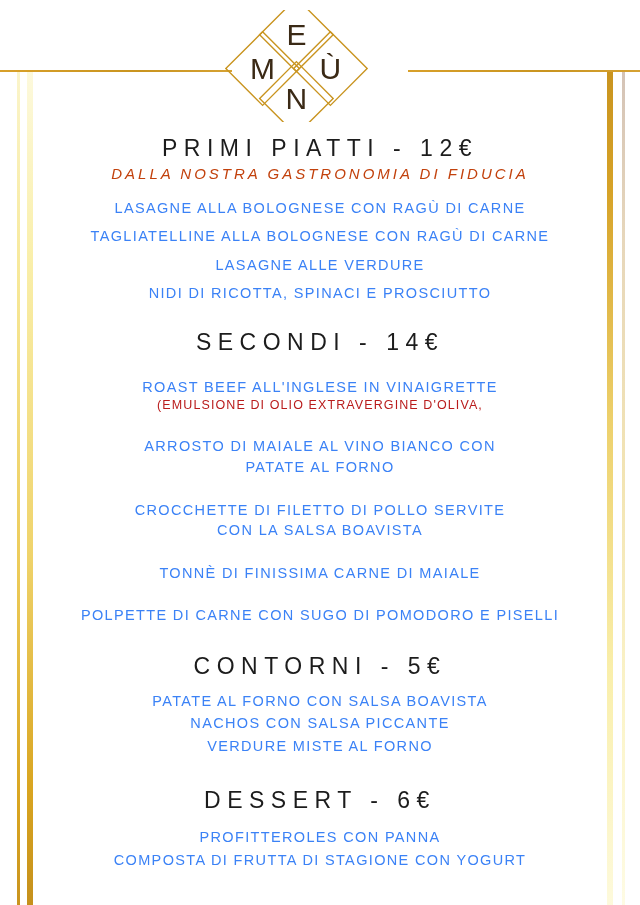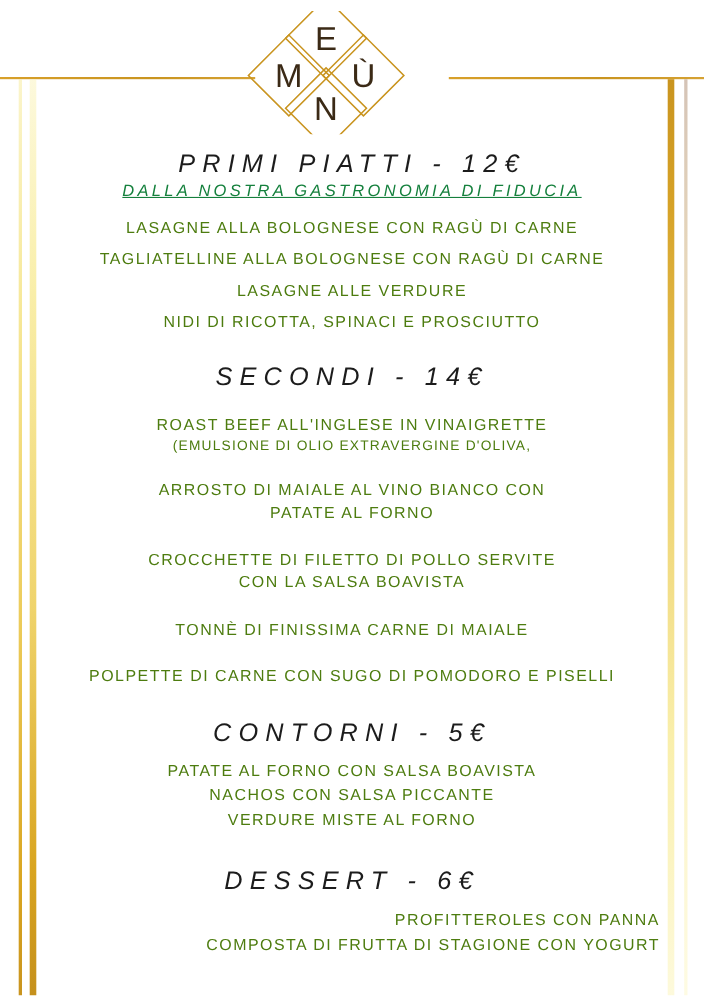--- a/index.html
+++ b/index.html
@@ -117,81 +117,79 @@
     position: absolute;
     top: 128px;
     left: 40px;
     width: 560px;
     text-align: center;
   }
 
   .section { margin: 0 0 6px 0; }
 
   .section-title {
-    font-style: italic;
     font-weight: 400;
     font-size: 23px;
     letter-spacing: 6.5px;
     color: #1c1c1c;
     margin: 0;
     padding: 0;
     line-height: 1.25;
     white-space: nowrap;
   }
 
   .section-subtitle {
     font-style: italic;
     font-weight: 400;
     font-size: 15px;
     letter-spacing: 3.0px;
-    color: #15803d;
+    color: #c2410c;
     margin: 2px 0 0 0;
     line-height: 1.25;
     white-space: nowrap;
-    text-decoration: underline;
   }
 
   .items { margin-top: 14px; }
 
   .item {
     margin: 0 0 12px 0;
   }
   .item:last-child { margin-bottom: 0; }
 
   .item-line {
     font-size: 14.5px;
     letter-spacing: 1.35px;
-    color: #4d7c0f;
+    color: #3b82f6;
     line-height: 1.42;
     white-space: nowrap;
   }
 
   .item-note {
     font-size: 12.5px;
     letter-spacing: 1.1px;
-    color: #4d7c0f;
+    color: #b91c1c;
     line-height: 1.38;
     white-space: nowrap;
   }
 
   
   .sec-primi   { margin-top: 6px; }
   .sec-primi .items .item { margin-bottom: 8px; }
 
   .sec-secondi { margin-top: 24px; }
   .sec-secondi .items { margin-top: 20px; }
   .sec-secondi .items .item { margin-bottom: 22px; }
 
   .sec-contorni { margin-top: 26px; }
   .sec-contorni .items { margin-top: 10px; }
   .sec-contorni .items .item { margin-bottom: 2px; }
 
   .sec-dessert { margin-top: 30px; }
   .sec-dessert .items { margin-top: 12px; }
-  .sec-dessert .items .item { margin-bottom: 2px; text-align: right; }
+  .sec-dessert .items .item { margin-bottom: 2px; }
 </style>
 </head>
 <body>
 
 <div class="page">
 
   <div class="rule-h rule-h-left"></div>
   <div class="rule-h rule-h-right"></div>
   <div class="vrule vrule-l1"></div>
   <div class="vrule vrule-l2"></div>

